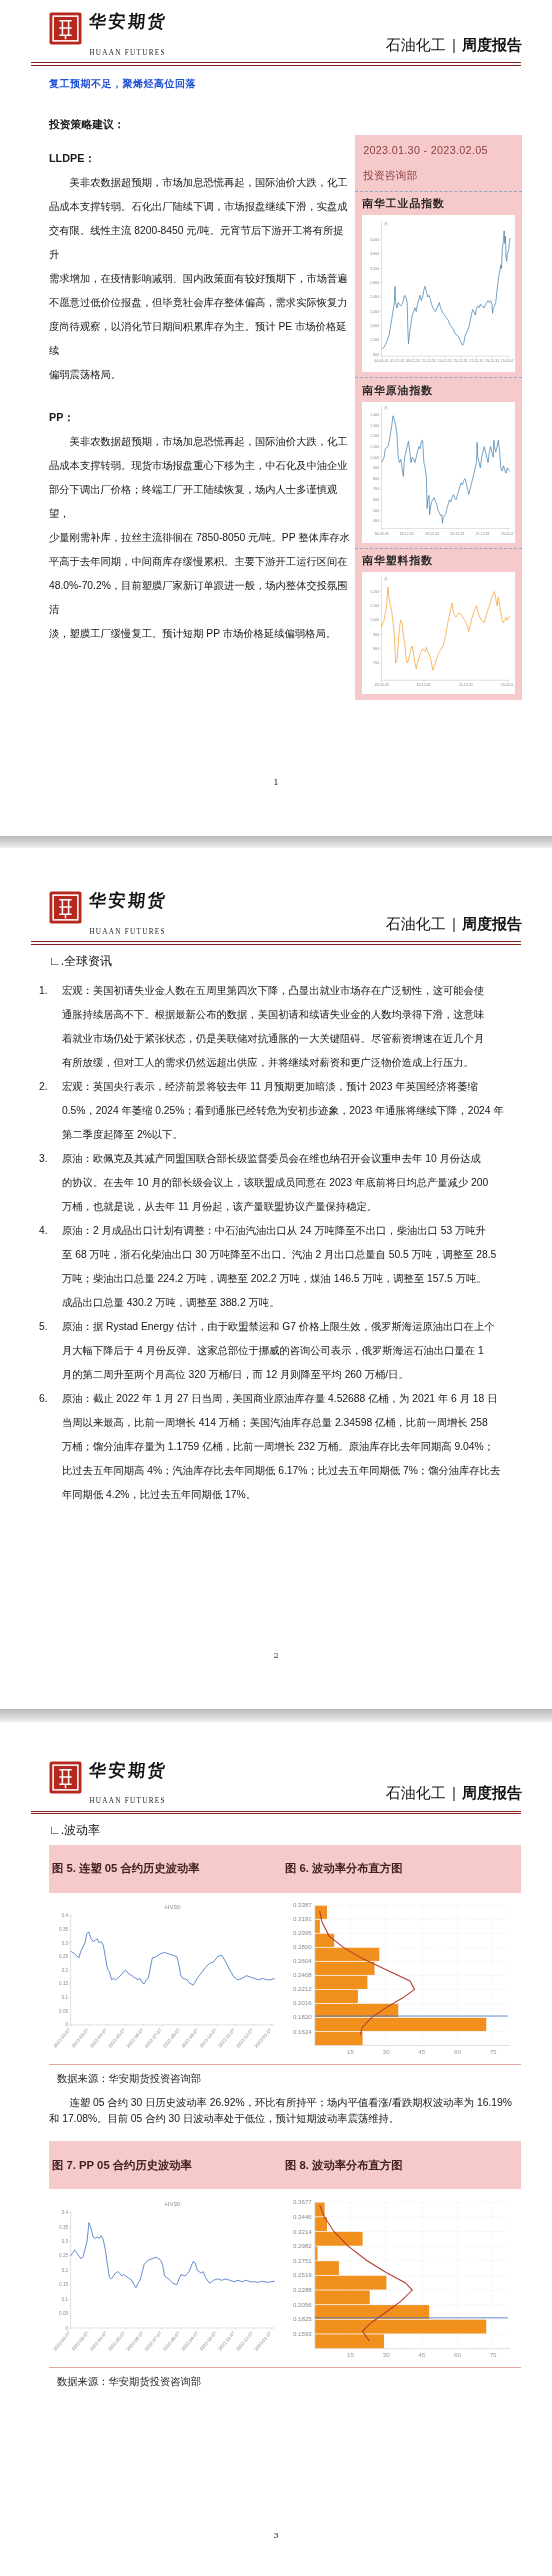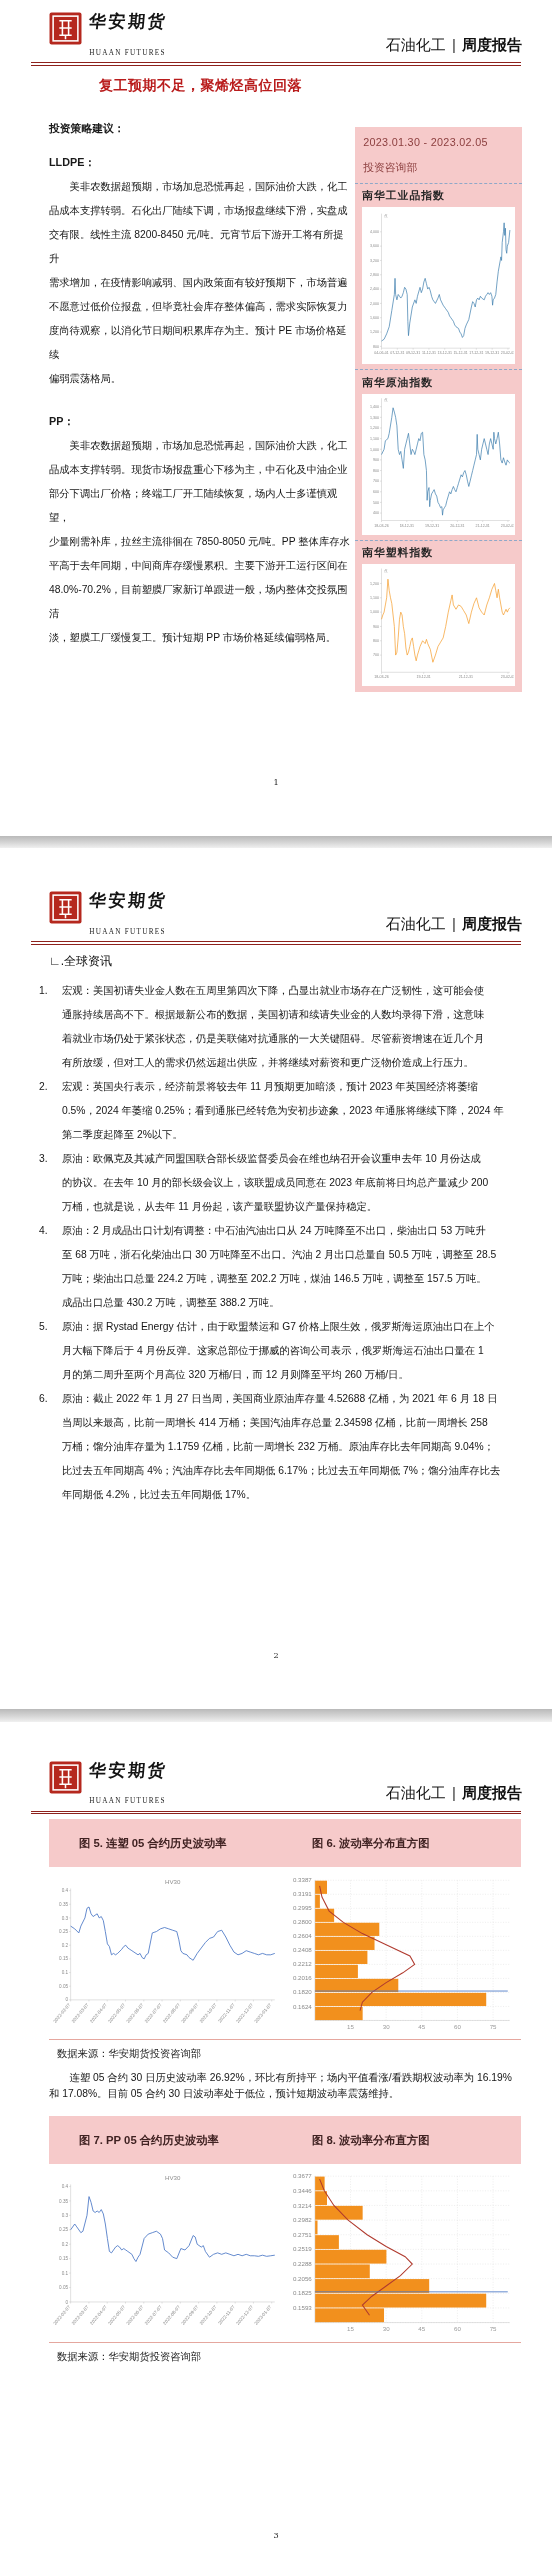--- a/index.html
+++ b/index.html
@@ -13,33 +13,33 @@
   .brand-cn{font-family:"DejaVu Serif",serif;font-weight:bold;font-size:17px;letter-spacing:2.6px;transform:skewX(-5deg);color:#141414;line-height:1.1;}
   .brand-en{font-family:"Liberation Serif",serif;font-size:7.2px;letter-spacing:1.3px;color:#222;margin-top:18px;}
   .hd-title{font-size:15px;color:#111;white-space:nowrap;padding-bottom:2.1px;}
   .hd-title .sep{margin:0 6.2px;font-weight:300;color:#333;}
   .hd-title b{font-weight:800;}
   .rule{margin:2.1px 31px 0 31px;height:1.5px;border-top:1.5px solid #8e211c;border-bottom:1.5px solid #8e211c;}
   .pageno{position:absolute;left:0;right:0;bottom:49px;text-align:center;font-family:"DejaVu Serif",serif;font-size:8.2px;color:#222;}
   
   .p1-body{position:relative;}
   .p1-left{margin:11.3px 0 0 49px;width:303px;}
-  .p1-left h1{font-size:14px;font-weight:800;margin:0 0 27px 0;letter-spacing:0.5px;color:#b91c1c;text-align:center;}
+  .p1-left h1{font-size:10px;font-weight:800;margin:0 0 27px 0;letter-spacing:0.5px;color:#1d4ed8;}
   .lbl{font-size:10.8px;font-weight:800;margin:0 0 19.6px 0;}
   .lbl2{font-size:10.8px;font-weight:800;margin:0 0 5.2px 0;}
   .para{font-size:10.3px;line-height:24px;margin:0 0 14.4px 0;white-space:pre-line;text-indent:2em;color:#151515;}
-  .sidebar{position:absolute;top:50px;right:30px;width:167px;background:#f6caca;padding:0 0 1px 0;}
+  .sidebar{position:absolute;top:58px;right:30px;width:167px;background:#f6caca;padding:0 0 1px 0;}
   .side-date{padding:9.3px 8.2px 7.2px 8.2px;color:#8d4040;font-size:10.8px;}
   .side-date .d1{margin-bottom:12.4px;letter-spacing:0.3px;}
   .side-sec{border-top:1px dashed #8fa8c8;margin-top:1px;}
   .side-sec h3{margin:0;padding:5.2px 7.2px 4.1px 7.2px;font-family:"Liberation Serif",serif;font-weight:600;font-size:10.8px;color:#262626;letter-spacing:1px;}
   .side-chart{background:#fff;margin:0 7.2px 5.2px 7.2px;}
   
   .sect{margin:8.2px 0 4.1px 49px;font-size:12px;font-weight:400;color:#0d0d0d;}
-  .fig-banner{display:flex;align-items:center;background:#f6caca;height:48px;margin:5.2px 31px 0 49px;padding-left:27px;}
+  .fig-banner{display:flex;align-items:center;background:#f6caca;height:48px;margin:5.2px 31px 0 49px;}
   .fig-banner .fl{width:233px;padding-left:3.1px;}
   .fig-banner .fl,.fig-banner .fr{font-size:11.3px;font-weight:700;color:#402222;}
   .fig-banner .fr{flex:1;}
   .charts-row{display:flex;gap:4.1px;margin:7.2px 31px 0 49px;border-bottom:1px solid #e5a79f;padding-bottom:5.2px;}
   .src{margin:7.2px 0 0 57px;font-size:10.3px;color:#1f1f1f;}
   .flow-para{margin:9.3px 31px 0 49px;font-size:10.3px;line-height:16px;white-space:pre-line;text-indent:2em;color:#151515;}
   
   .news{margin:9.3px 31px 0 39px;}
   .news-item{display:flex;}
   .news-no{width:23px;font-size:10.3px;line-height:24px;color:#151515;flex:0 0 auto;}
@@ -287,20 +287,21 @@
         <path d="M20 17 h24 M20 31 h24 M20 45 h24 M26 17 v28 M38 17 v28 M32 45 v8" stroke="#fff" stroke-width="3" fill="none"></path>
       </svg>
       <div>
         <div class="brand-cn">华安期货</div>
         <div class="brand-en">HUAAN FUTURES</div>
       </div>
     </div>
     <div class="hd-title"><span>石油化工</span><span class="sep">|</span><b>周度报告</b></div>
   </div>
   <div class="rule"></div>
+  <div class="sect">∟.波动率</div>
   <div class="fig-banner">
     <div class="fl">图 5. 连塑 05 合约历史波动率</div>
     <div class="fr">图 6. 波动率分布直方图</div>
   </div>
   <div class="charts-row">
     <svg width="233" height="159" viewBox="0 0 452 308">
         <line x1="42" y1="26" x2="42" y2="242" stroke="#c4c4c4" stroke-width="1"></line>
         <line x1="42" y1="242" x2="438" y2="242" stroke="#c4c4c4" stroke-width="1"></line>
         <line x1="39" y1="242" x2="42" y2="242" stroke="#c4c4c4"></line>
         <text x="37" y="245.15" text-anchor="end" font-size="9" fill="#8a8a8a">0</text>

